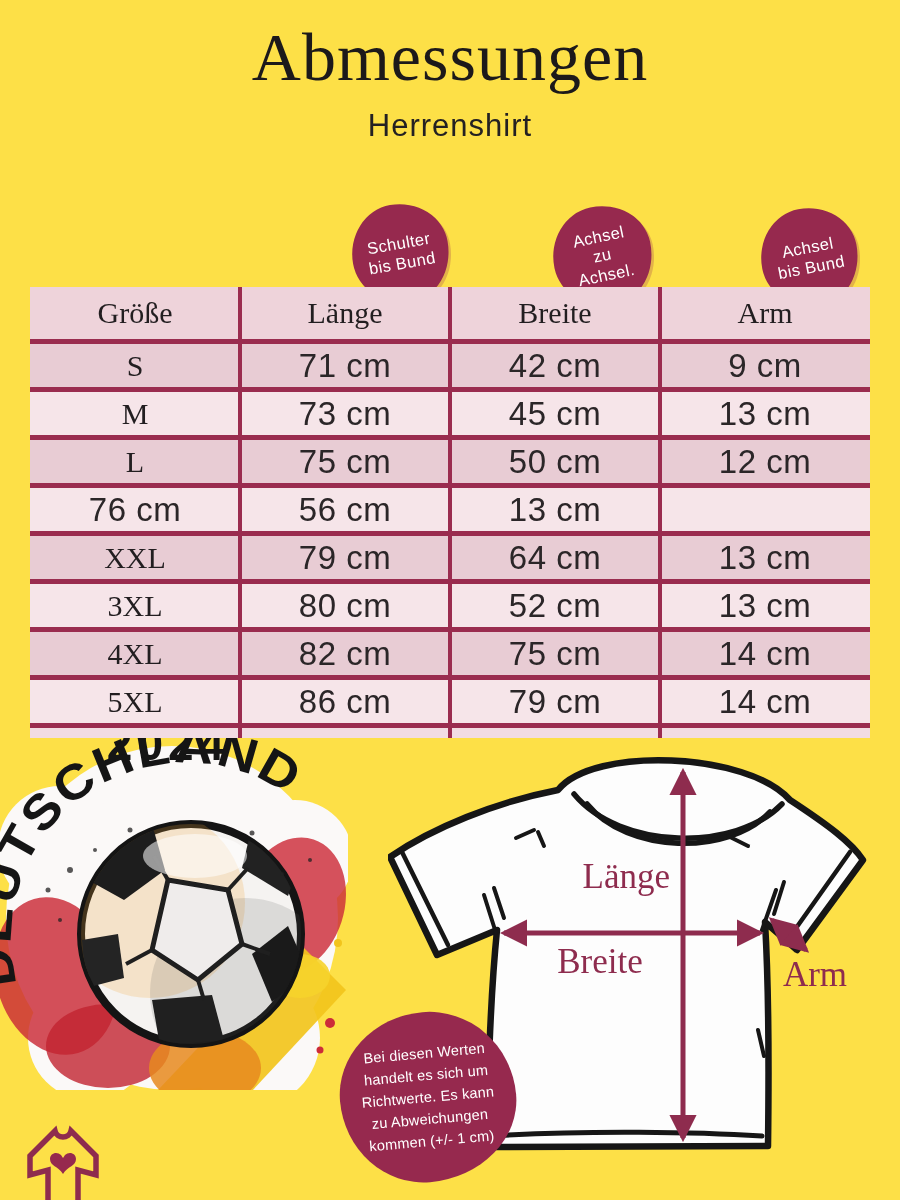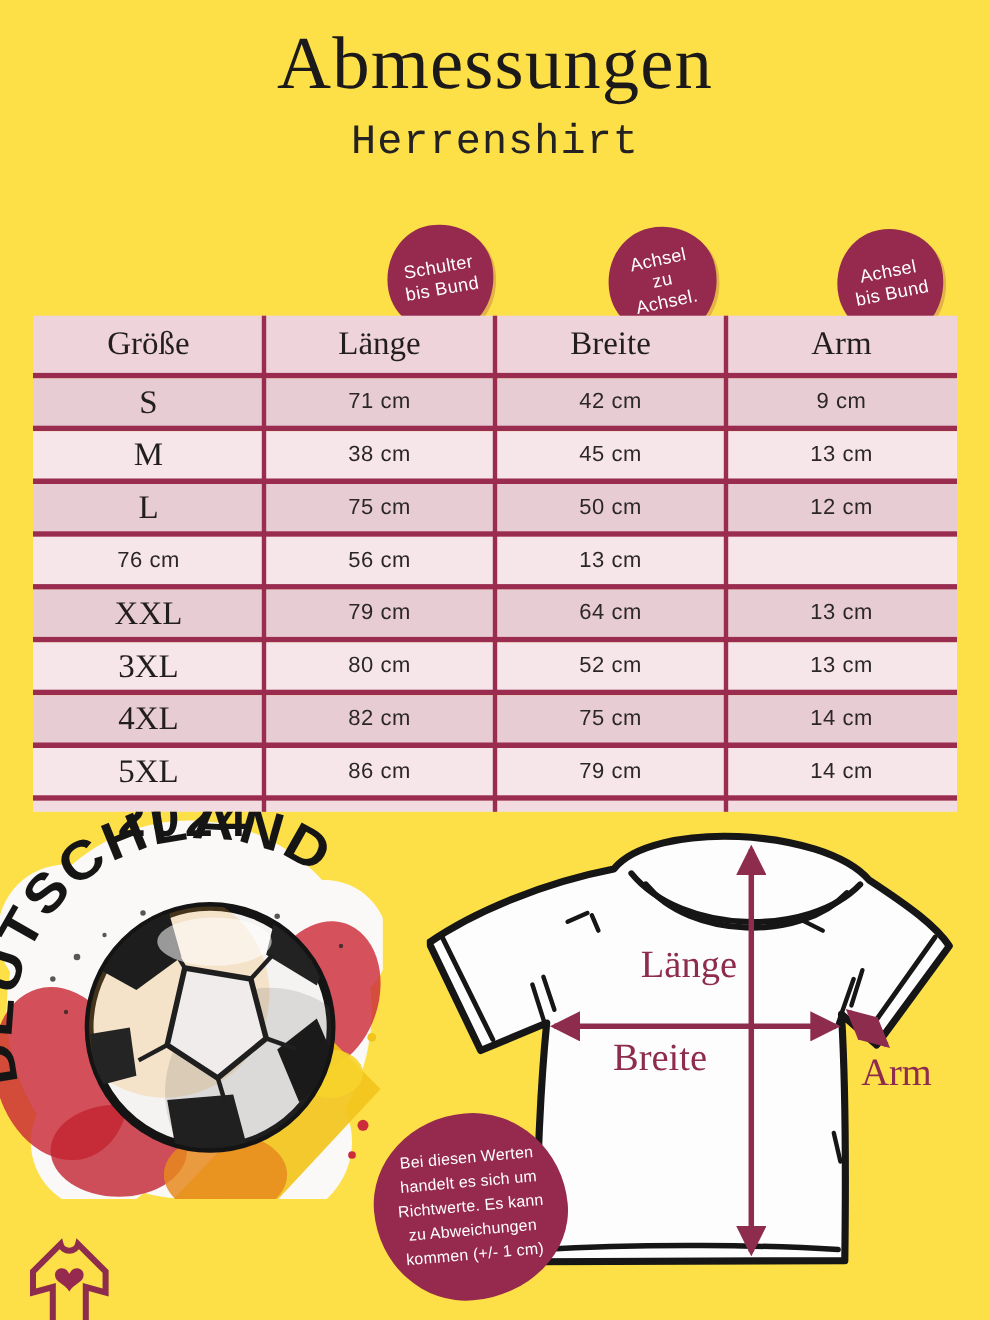--- a/index.html
+++ b/index.html
@@ -4,21 +4,21 @@
 <style>
   * { margin:0; padding:0; box-sizing:border-box; }
   body { width:900px; height:1200px; font-family:"Liberation Sans", sans-serif; }
   .page { position:relative; width:900px; height:1200px; background:#fde047; overflow:hidden; }
 
   
   .title { position:absolute; top:18px; left:0; width:100%; text-align:center;
            font-family:"Liberation Serif", serif; font-size:68px; font-weight:500;
            color:#1c191a; letter-spacing:1px; }
   .subtitle { position:absolute; top:108px; left:0; width:100%; text-align:center;
-           font-family:Liberation Mono, monospace; font-weight:300; font-size:38px;
+           font-family:Liberation Sans, sans-serif; font-weight:300; font-size:31px;
            color:#242122; letter-spacing:1px; }
 
   
   .stamp { position:absolute; background:#96294e; color:#fff; display:flex; flex-direction:column;
            align-items:center; justify-content:center; text-align:center;
            font-size:16.5px; line-height:1.18; letter-spacing:.4px;
            border-radius:48% 52% 47% 53% / 52% 46% 54% 48%;
            box-shadow: 2px 3px 0 0 rgba(150,41,78,.25); }
   .stamp .ln { display:block; }
   #stamp1 { left:352px; top:204px; width:97px;  height:99px;  transform:rotate(-10deg); }
@@ -33,21 +33,21 @@
   
   .size-table { position:absolute; left:30px; top:287px; width:840px; }
   .trow { display:grid; grid-template-columns:1fr 1fr 1fr 1fr; border-bottom:5px solid #9a2c4f; }
   .trow.thead { height:57px; background:#eed3da; }
   .trow.tbody { height:48px; }
   .trow.tbody:nth-child(odd)  { background:#f6e5e9; }
   .trow.tbody:nth-child(even) { background:#e8ccd4; }
   .tpad { height:10px; background:#f2dce2; }
   .cell { display:flex; align-items:center; justify-content:center; overflow:hidden; }
   .hcell, .scell { font-family:"Liberation Serif", serif; font-size:30px; color:#221e20; }
-  .vcell { font-family:"Liberation Sans", sans-serif; font-weight:300; font-size:20px;
+  .vcell { font-family:"Liberation Sans", sans-serif; font-weight:300; font-size:33px;
            color:#2b2628; letter-spacing:.5px; }
   .vline { position:absolute; top:0; width:4px; height:100%; background:#9a2c4f; }
   .vline.v1 { left:calc(25% - 2px); }
   .vline.v2 { left:calc(50% - 2px); }
   .vline.v3 { left:calc(75% - 2px); }
 
   
   .soccer-art { position:absolute; left:0; top:738px; width:348px; height:352px; }
   .shirt-diagram { position:absolute; left:388px; top:740px; width:500px; height:420px; }
   .corner-logo { position:absolute; left:17px; top:1114px; width:92px; height:86px; }
@@ -82,21 +82,21 @@
       <div class="cell hcell">Arm</div>
     </div>
     <div class="trow tbody">
       <div class="cell scell">S</div>
       <div class="cell vcell">71 cm</div>
       <div class="cell vcell">42 cm</div>
       <div class="cell vcell">9 cm</div>
     </div>
     <div class="trow tbody">
       <div class="cell scell">M</div>
-      <div class="cell vcell">38 cm</div>
+      <div class="cell vcell">73 cm</div>
       <div class="cell vcell">45 cm</div>
       <div class="cell vcell">13 cm</div>
     </div>
     <div class="trow tbody">
       <div class="cell scell">L</div>
       <div class="cell vcell">75 cm</div>
       <div class="cell vcell">50 cm</div>
       <div class="cell vcell">12 cm</div>
     </div>
     <div class="trow tbody">

